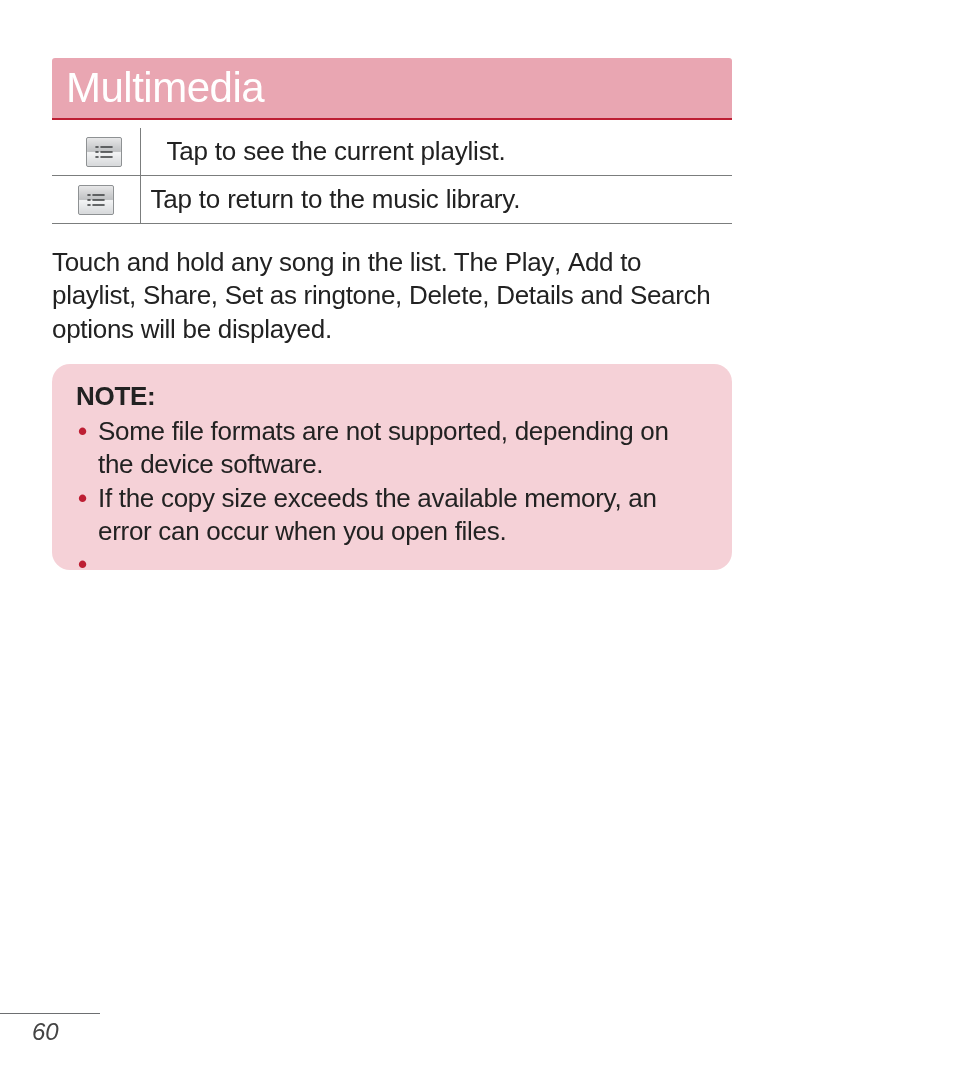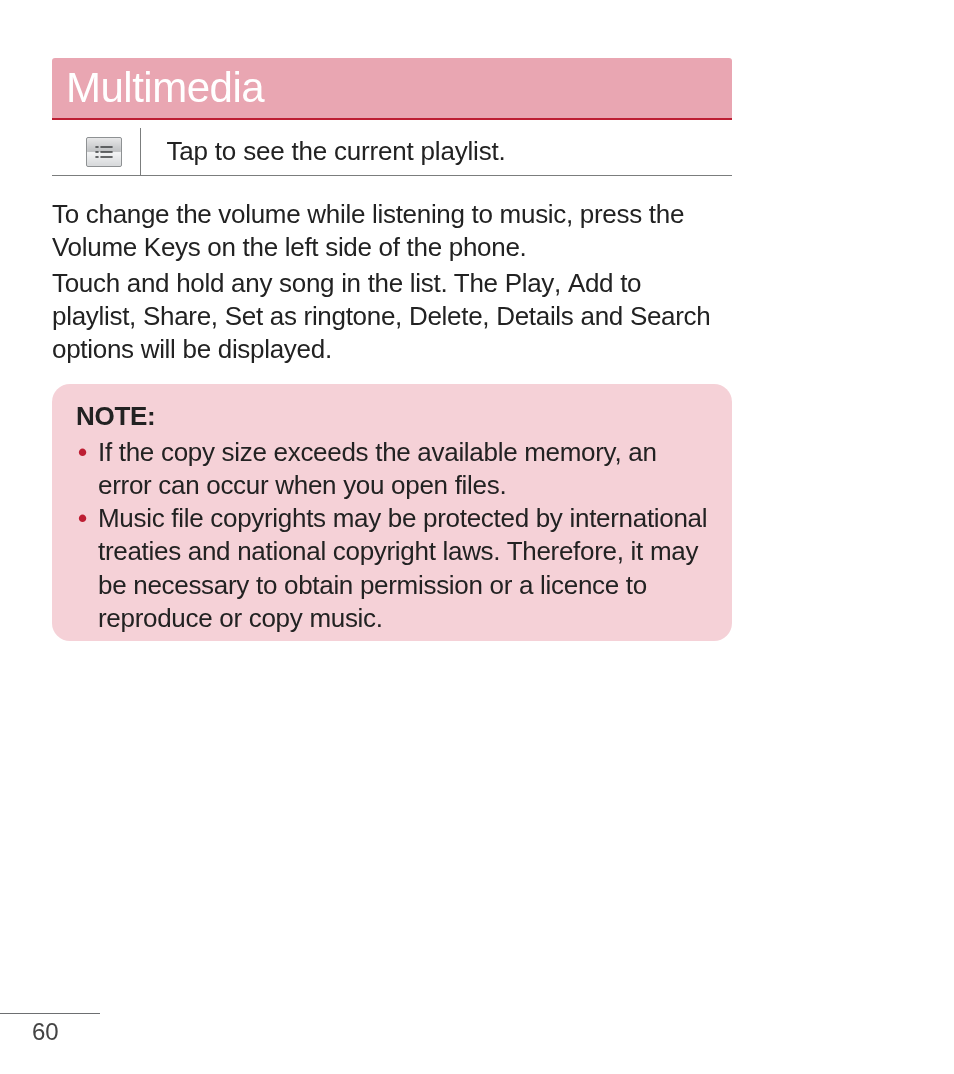--- a/index.html
+++ b/index.html
@@ -23,40 +23,40 @@
     box-shadow: inset 0 0 1px rgba(255,255,255,0.7);
   }
   .icon-chip svg { display: block; }
   .body-text { margin-top: 22px; font-size: 26px; line-height: 1.28; letter-spacing: -0.3px; font-stretch: condensed; }
   .body-text p { margin-bottom: 2px; }
   .body-text .b { font-weight: 400; }
   .note-box {
     margin-top: 18px;
     background: #f5d1d7;
     border-radius: 18px;
-    padding: 16px 24px 6px 24px;
+    padding: 16px 24px 22px 24px;
     font-size: 26px;
     line-height: 1.28;
     letter-spacing: -0.3px;
     font-stretch: condensed;
   }
   .note-title { font-weight: 600; margin-bottom: 2px; }
   .note-list { list-style: none; padding: 0; }
   .note-list li { position: relative; padding-left: 22px; }
   .note-list li::before {
     content: "•";
     position: absolute; left: 2px; top: 0;
     color: #bd1e33; font-weight: 700; font-size: 26px; line-height: 1.28;
   }
   .note-list .sub { display: block; }
   .page-footer {
     position: absolute; left: 0; bottom: 28px;
     width: 100px; border-top: 1px solid #6d6f71;
     padding: 4px 0 0 32px;
-    font-size: 24px; color: #444; font-weight: 300;
+    font-size: 24px; color: #444; font-weight: 300; font-style: italic;
   }
 </style>
 </head>
 <body>
 
 <div class="page">
 
   <div class="header-bar">
     <div class="header-title">Multimedia</div>
   </div>
@@ -73,34 +73,50 @@
               <line x1="2" y1="8" x2="4" y2="8"></line>
                   <line x1="7" y1="8" x2="18" y2="8"></line>
               <line x1="2" y1="13" x2="4" y2="13"></line>
                   <line x1="7" y1="13" x2="18" y2="13"></line>
             </g>
           </svg>
         </span>
       </td>
       <td class="desc-cell">Tap to see the current playlist.</td>
     </tr>
+    <tr>
+      <td class="icon-cell">
+        <span class="icon-chip">
+          <svg width="20" height="16" viewBox="0 0 20 16">
+            <g stroke="#3a3c3e" stroke-width="1.6" stroke-linecap="round" fill="none">
+              <line x1="2" y1="3" x2="4" y2="3"></line>
+                  <line x1="7" y1="3" x2="18" y2="3"></line>
+              <line x1="2" y1="8" x2="4" y2="8"></line>
+                  <line x1="7" y1="8" x2="18" y2="8"></line>
+              <line x1="2" y1="13" x2="4" y2="13"></line>
+                  <line x1="7" y1="13" x2="18" y2="13"></line>
+            </g>
+          </svg>
+        </span>
+      </td>
+      <td class="desc-cell">Tap to return to the music library.</td>
+    </tr>
   </tbody>
     </table>
 
   <div class="body-text">
-    <p>To change the volume while listening to music, press the Volume Keys on the left side of the phone.</p>
     <p>
       <span>Touch and hold any song in the list. The </span><span class="b">Play</span><span>, </span><span class="b">Add to playlist</span><span>, </span><span class="b">Share</span><span>, </span><span class="b"><span>Set as </span><span>ringtone</span></span><span>, </span><span class="b">Delete</span><span>, </span><span class="b">Details</span><span> and </span><span class="b">Search</span><span> options will be displayed.</span>
     </p>
   </div>
 
   <div class="note-box">
     <div class="note-title">NOTE:</div>
     <ul class="note-list">
+      <li><span>Some file formats are not supported, depending on the device software.</span></li>
       <li><span>If the copy size exceeds the available memory, an error can occur when you open files.</span></li>
       <li>
-        <span>Music file copyrights may be protected by international treaties and national copyright laws. Therefore, it may be necessary to obtain permission or a licence to reproduce or copy music.</span>
       </li>
     </ul>
   </div>
 
   <div class="page-footer">60</div>
 </div>
 
 </body></html>

